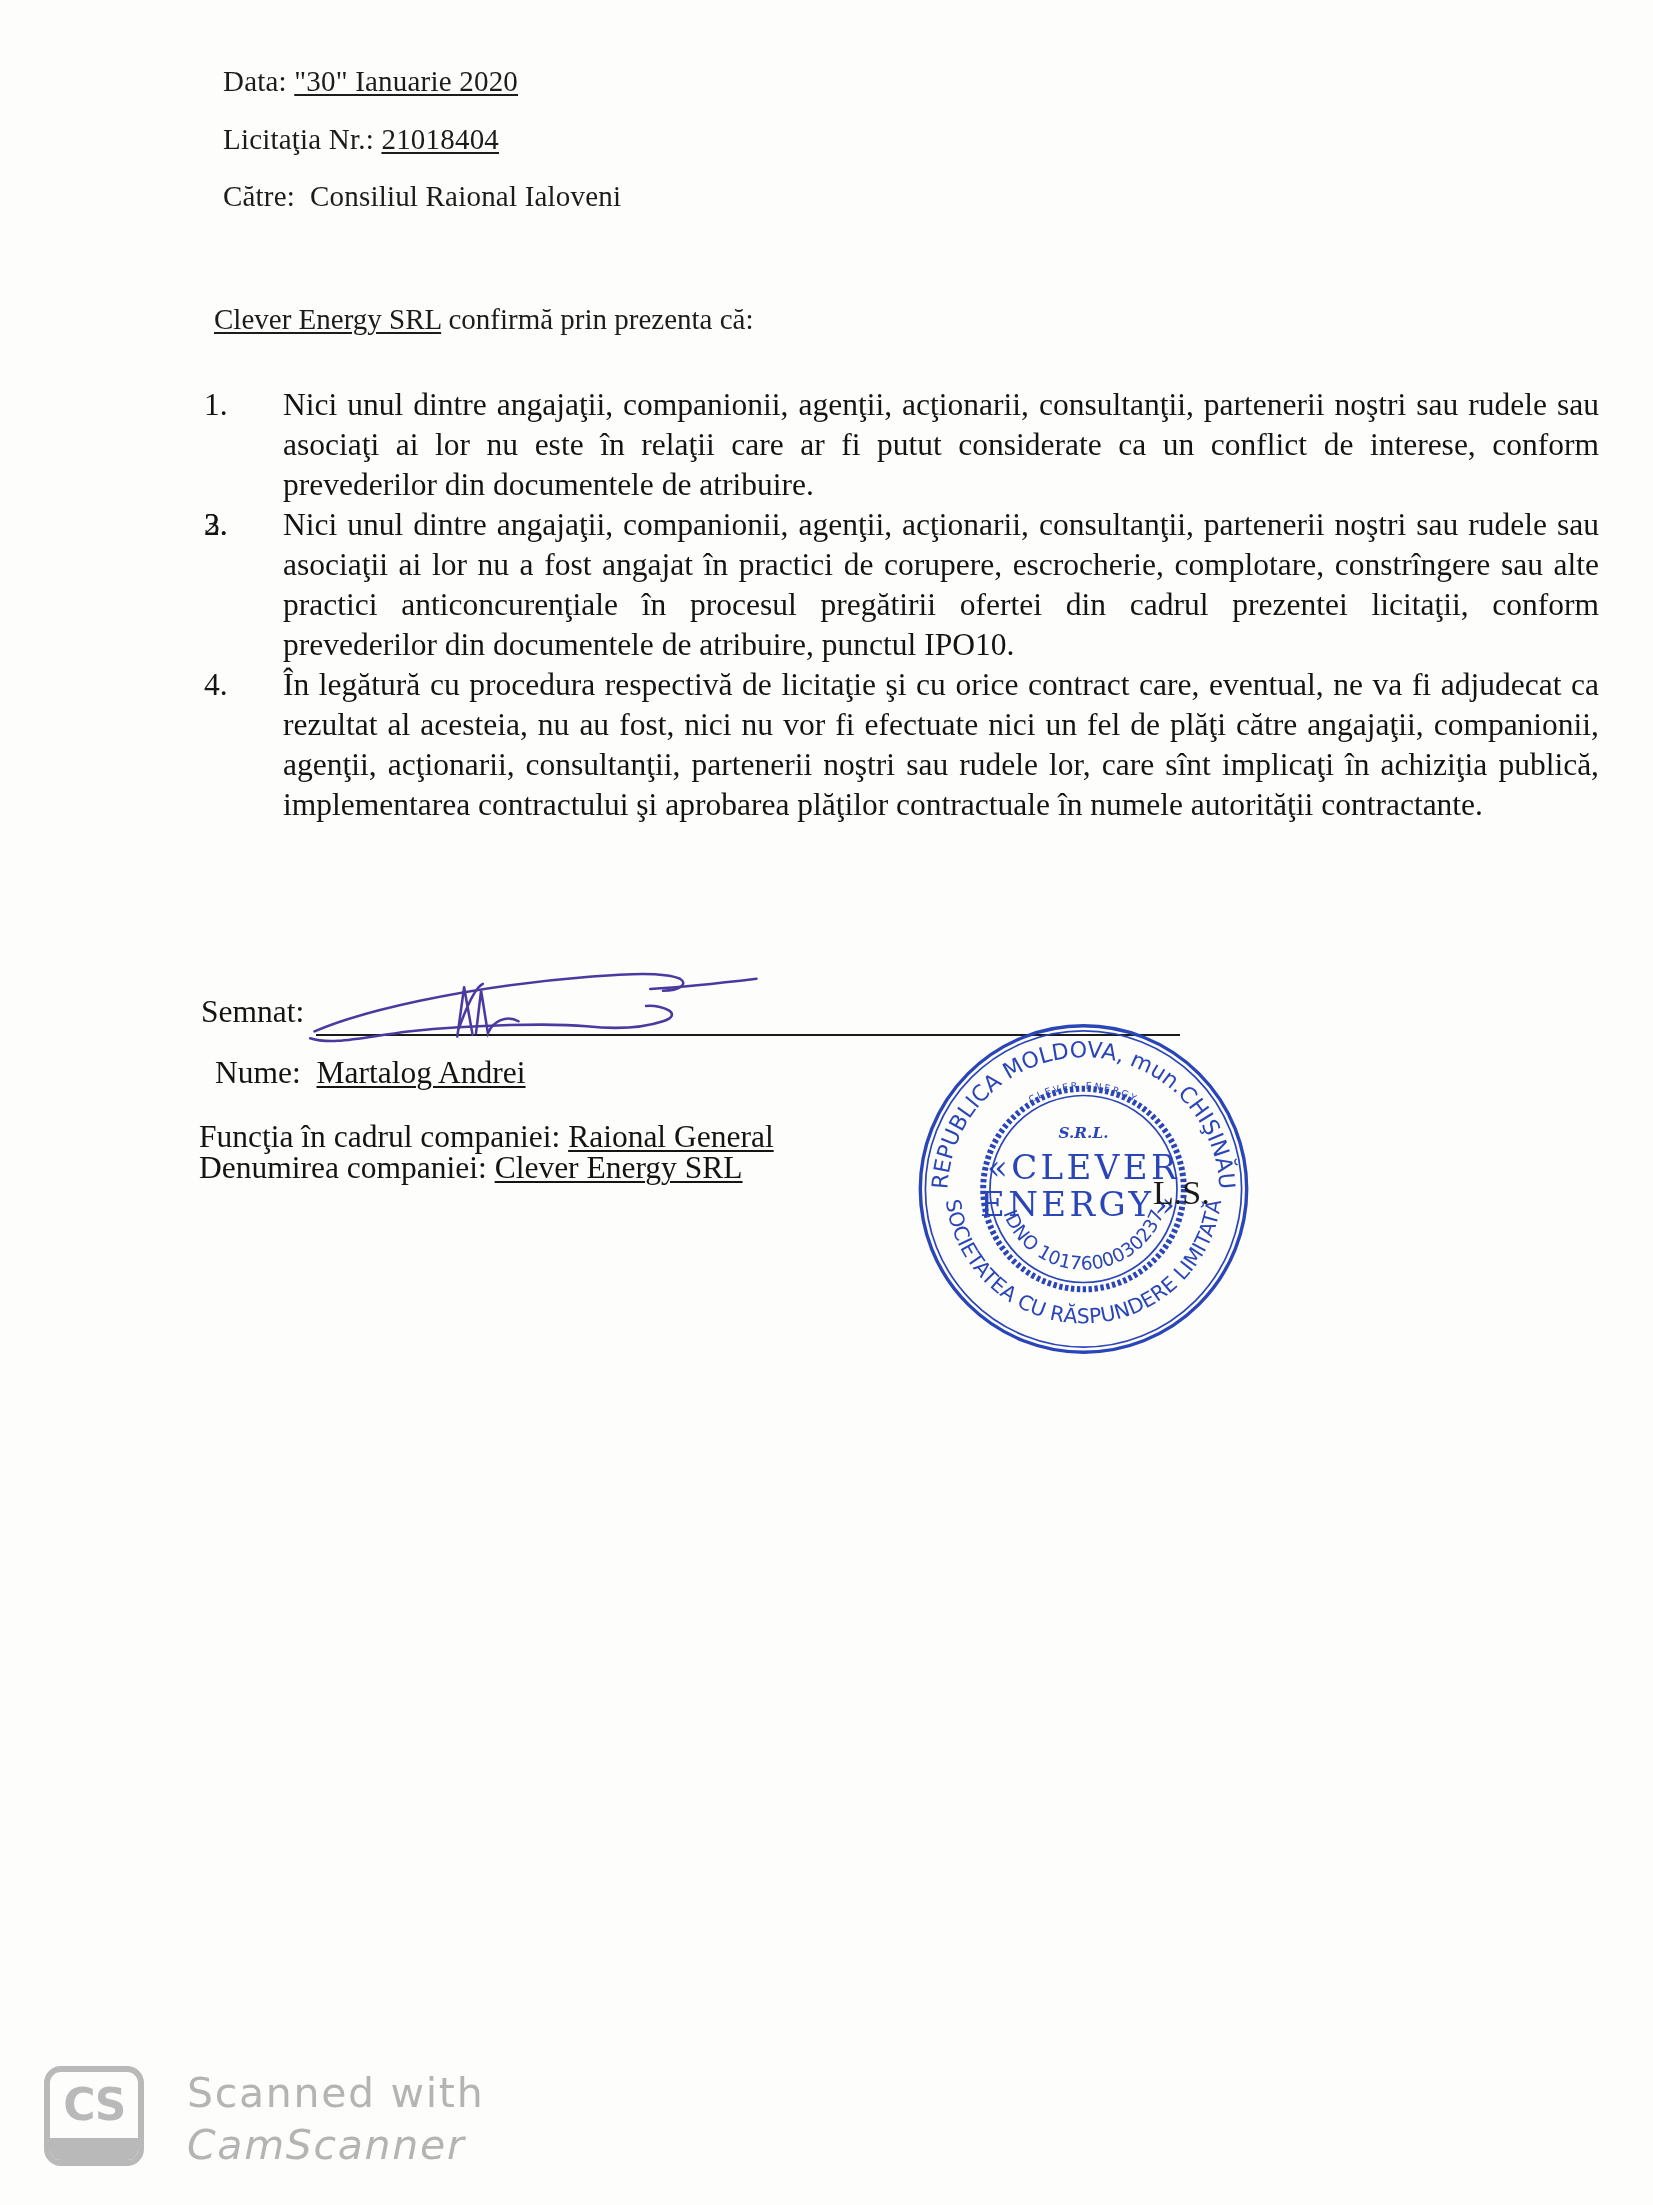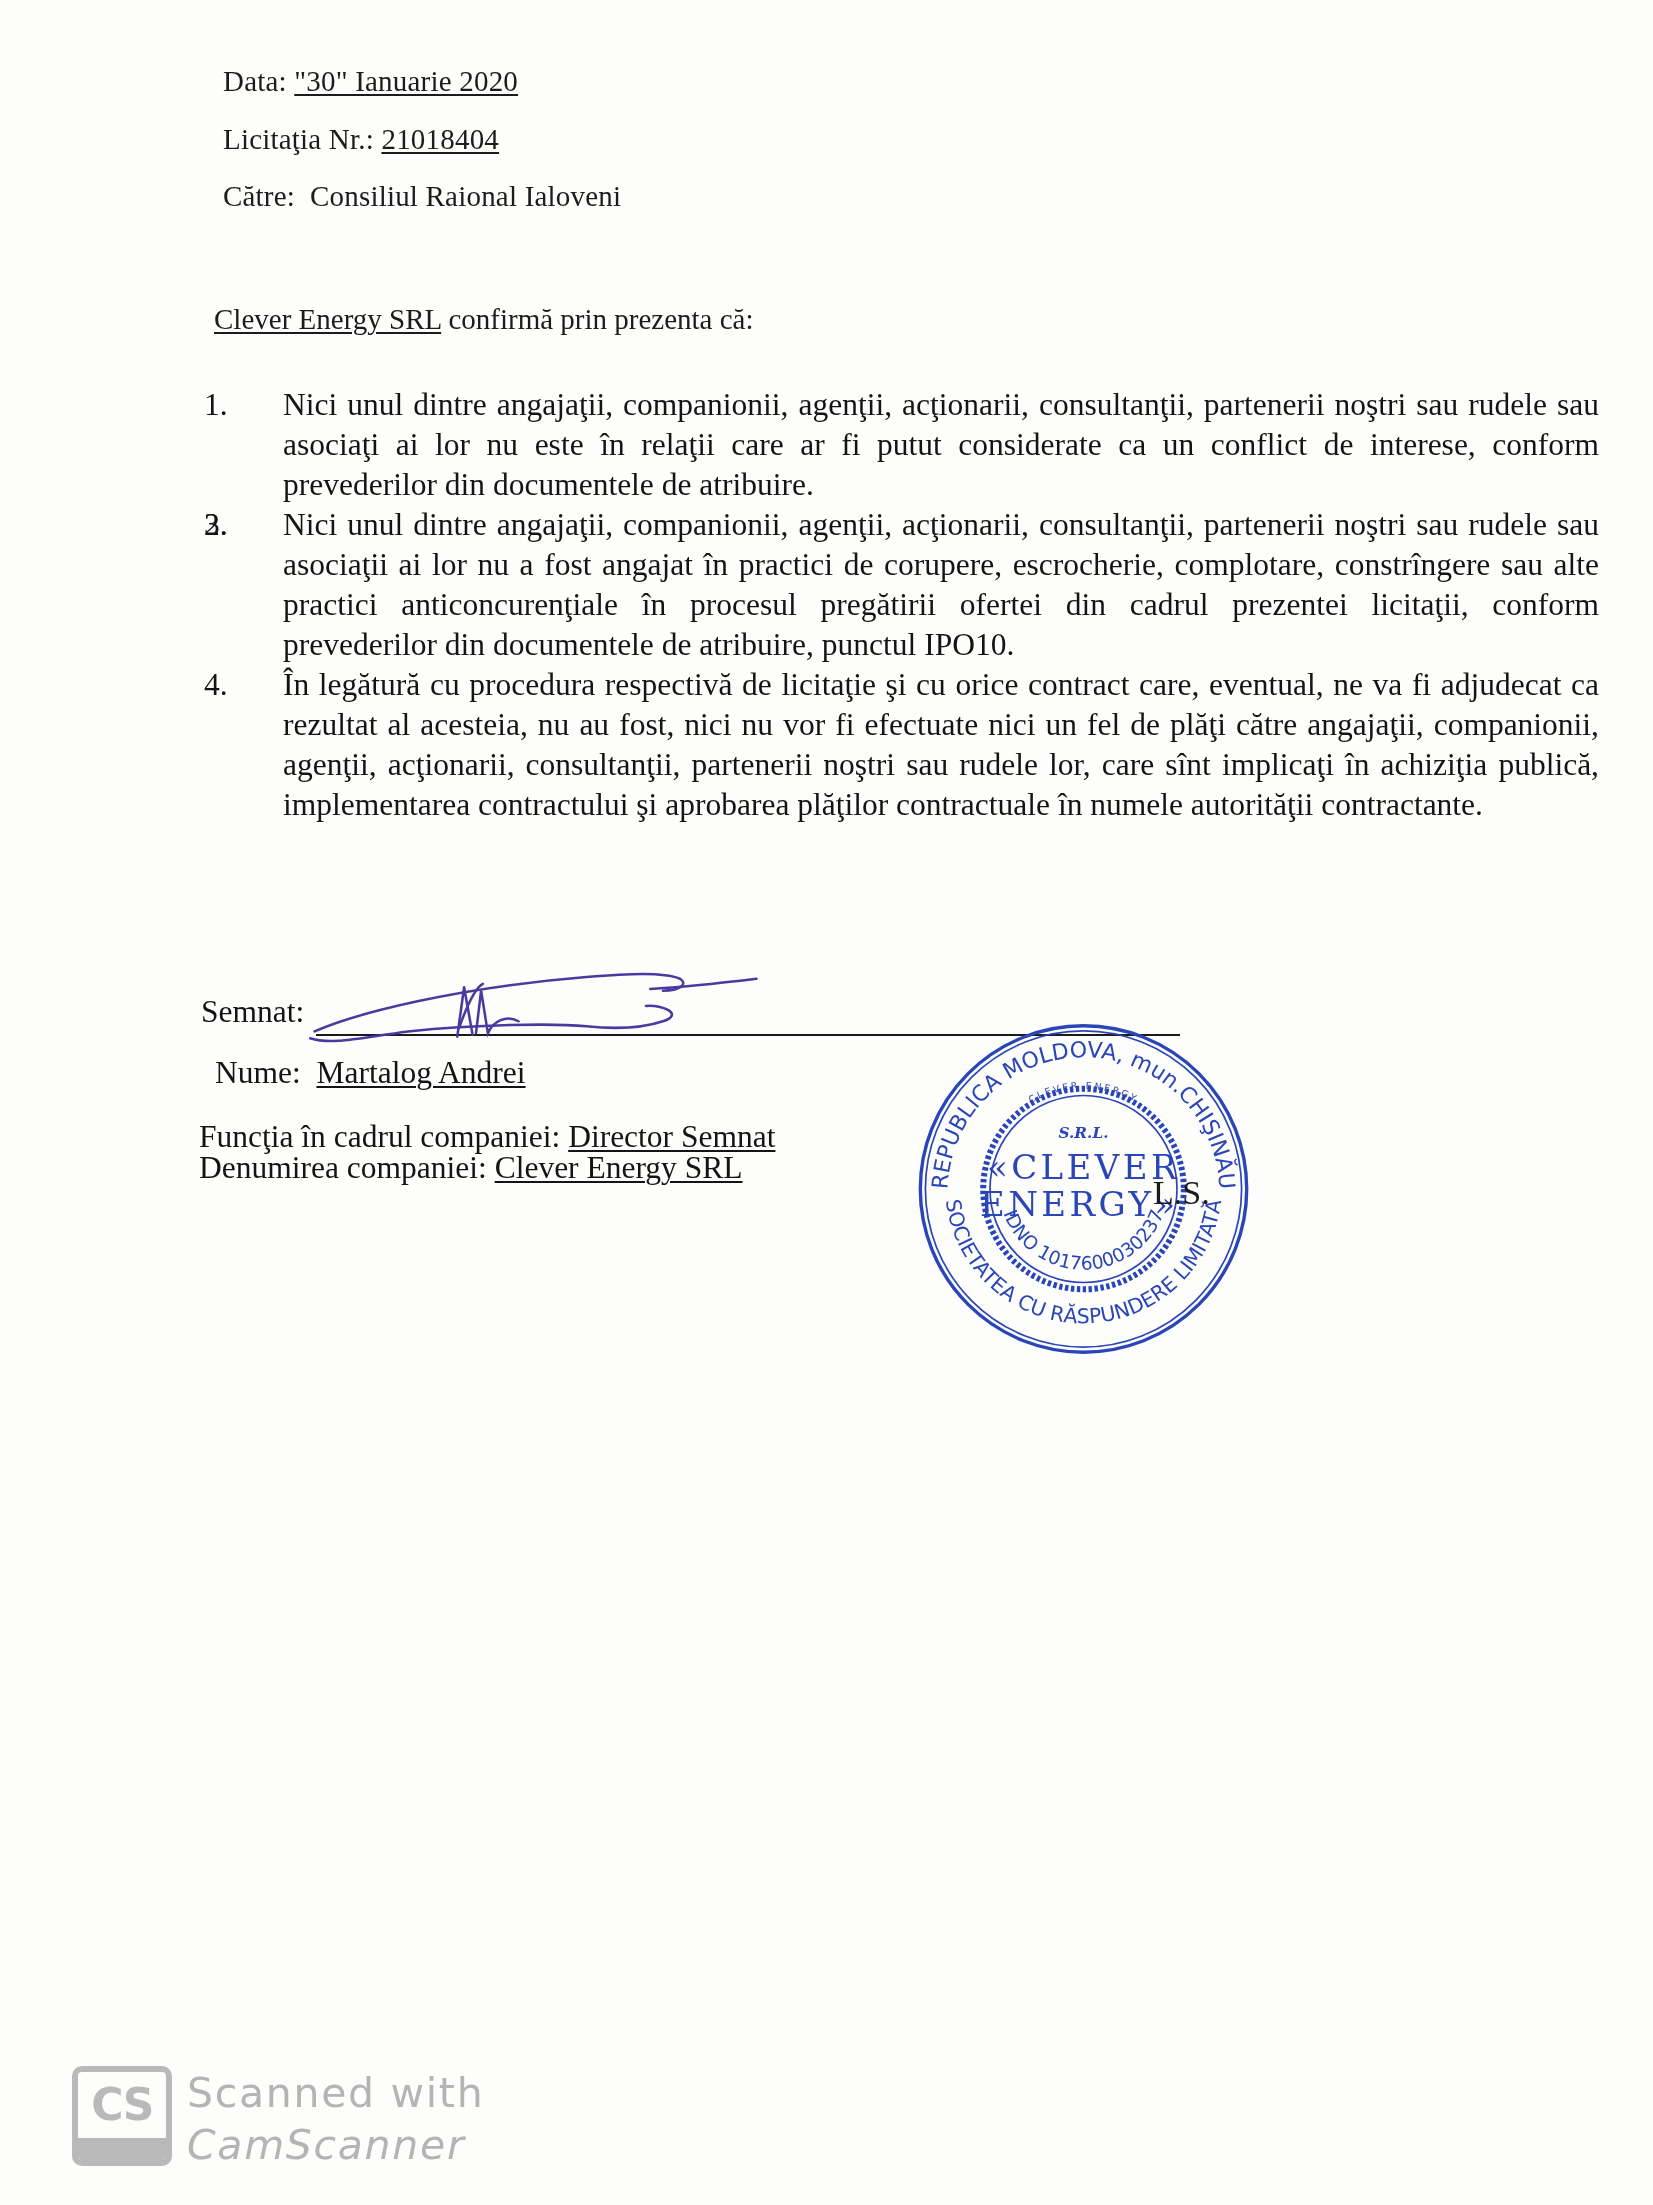--- a/index.html
+++ b/index.html
@@ -20,21 +20,21 @@
   .item .num { position: absolute; left: 0; top: 0; }
   #signed { position: absolute; left: 201px; top: 994px; font-size: 31.5px; }
   #sig-line { position: absolute; left: 316px; top: 1034px; width: 864px; height: 1.7px; background: #1a1a1a; }
   #signature { position: absolute; left: 306px; top: 953px; width: 459px; height: 94px; }
   .field { position: absolute; left: 199px; font-size: 31.5px; }
   #f-name { top: 1055px; margin-left: 16px; }
   #f-func { top: 1119px; }
   #f-comp { top: 1150px; }
   #stamp { position: absolute; left: 909px; top: 1019px; width: 349px; height: 340px; }
   #ls { position: absolute; left: 1113px; top: 1174px; font-size: 34px; color: #1a1a1a; margin-left: 40px; }
-  #cs-logo { position: absolute; left: 72px; top: 2066px; width: 100px; height: 100px; border: 6.8px solid #b9b9b9; border-radius: 10px; box-sizing: border-box; overflow: hidden; padding-left: 20px; }
+  #cs-logo { position: absolute; left: 44px; top: 2066px; width: 100px; height: 100px; border: 6.8px solid #b9b9b9; border-radius: 17px; box-sizing: border-box; overflow: hidden; padding-left: 20px; }
   #cs-logo .cs-text { position: absolute; left: 0; right: 0; top: 6.8px; text-align: center; font-family: "DejaVu Sans", sans-serif; font-weight: bold; font-size: 44px; color: #b9b9b9; letter-spacing: -1.7px; }
   #cs-logo .cs-bar { position: absolute; left: 0; right: 0; bottom: 0; height: 22px; background: #b9b9b9; }
   .cs-line { position: absolute; left: 187px; font-family: "DejaVu Sans", sans-serif; font-size: 41px; color: #b4b4b4; letter-spacing: 1.7px; }
   #cs-l1 { top: 2069px; }
   #cs-l2 { top: 2121px; font-style: italic; }
 </style>
 </head>
 <body>
 
 <div class="hdr" id="hdr-date">
@@ -83,21 +83,21 @@
     <path d="M180 88 C 190 60, 200 40, 208 36"></path>
   </g>
 </svg>
 
 <div class="field" id="f-name">
   <span>Nume:</span>&nbsp;
   <span class="u">Martalog Andrei</span>
 </div>
 <div class="field" id="f-func">
   <span>Funcţia în cadrul companiei:</span>
-  <span class="u">Director Semnat</span>
+  <span class="u">Raional General</span>
 </div>
 <div class="field" id="f-comp">
   <span>Denumirea companiei:</span>
   <span class="u">Clever Energy SRL</span>
 </div>
 
 <svg id="stamp" viewBox="0 0 410 400">
   <defs>
     <path id="ring-outer-top" d="M 45 205 A 160 160 0 0 1 365 205"></path>
     <path id="ring-outer-bot" d="M 42 195 A 163 163 0 0 0 368 195"></path>

